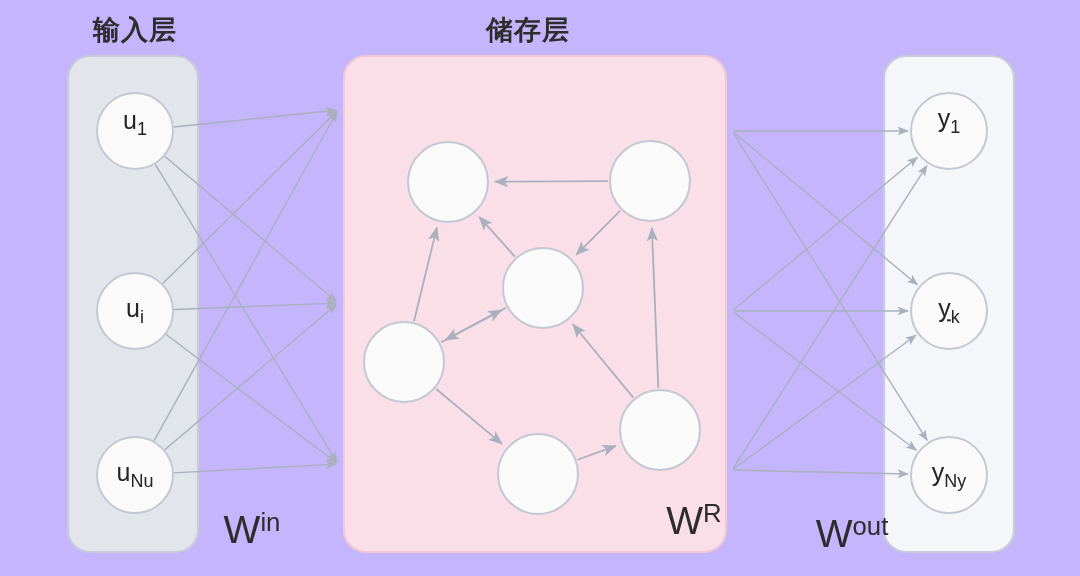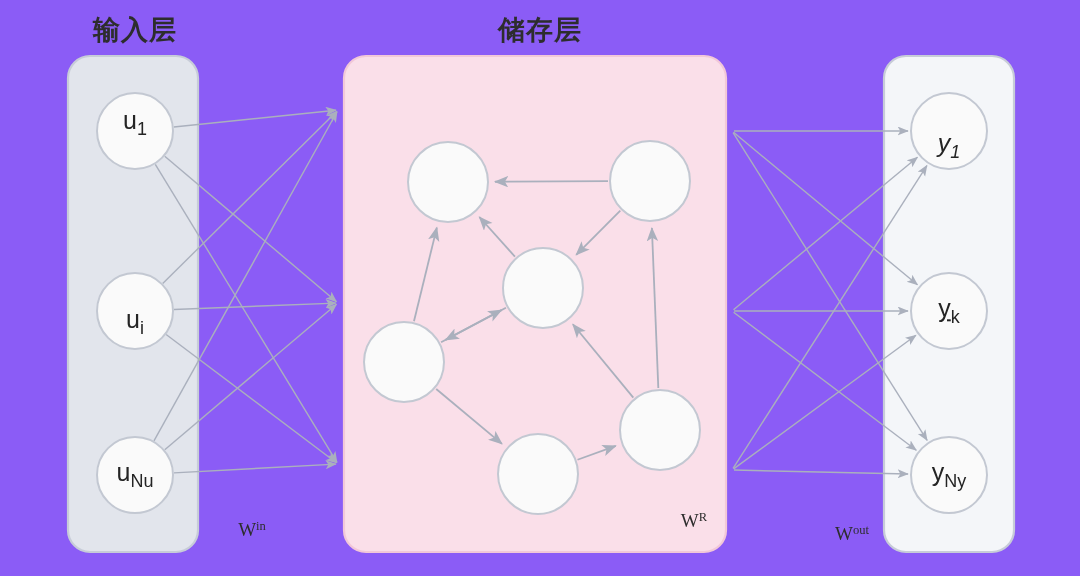--- a/index.html
+++ b/index.html
@@ -8,21 +8,21 @@
     padding: 0;
     background: #ffffff;
   }
   body {
     font-family: "Liberation Sans", "DejaVu Sans", sans-serif;
   }
   #stage {
     position: relative;
     width: 1080px;
     height: 576px;
-    background: #8b5cf6;
+    background: #c4b5fd;
     overflow: hidden;
   }
   svg.layer {
     position: absolute;
     left: 0;
     top: 0;
     width: 1080px;
     height: 576px;
   }
   .panel-title {
@@ -45,25 +45,24 @@
     pointer-events: none;
   }
   .node-label sub {
     font-size: 0.72em;
     vertical-align: -0.30em;
     line-height: 1;
   }
   .weight-label {
     position: absolute;
     transform: translate(-50%, -50%);
-    font-size: 19px;
+    font-size: 39px;
     color: #2d2d2d;
     white-space: nowrap;
     line-height: 1;
-    font-family: Liberation Serif, serif;
   }
   .weight-label sup {
     font-size: 0.66em;
     vertical-align: 0.46em;
     line-height: 1;
   }
 </style>
 </head>
 <body>
 
@@ -122,27 +121,27 @@
         <circle cx="404" cy="362" r="40" fill="#fafafa" stroke="#c3c8d2" stroke-width="2"></circle>
         <circle cx="538" cy="474" r="40" fill="#fafafa" stroke="#c3c8d2" stroke-width="2"></circle>
         <circle cx="660" cy="430" r="40" fill="#fafafa" stroke="#c3c8d2" stroke-width="2"></circle>
         <circle cx="949" cy="131" r="38" fill="#fafafa" stroke="#c3c8d2" stroke-width="2"></circle>
         <circle cx="949" cy="311" r="38" fill="#fafafa" stroke="#c3c8d2" stroke-width="2"></circle>
         <circle cx="949" cy="475" r="38" fill="#fafafa" stroke="#c3c8d2" stroke-width="2"></circle>
       </g>
   </svg>
 
   <div class="panel-title" style="left:135px; top:12px;">输入层</div>
-  <div class="panel-title" style="left:540px; top:12px;">储存层</div>
+  <div class="panel-title" style="left:528px; top:12px;">储存层</div>
 
   <div id="text-layer">
       <div class="node-label" style="left: 135px; top: 123px;"><span>u</span><sub>1</sub></div>
-      <div class="node-label" style="left: 135px; top: 322px;"><span>u</span><sub>i</sub></div>
+      <div class="node-label" style="left: 135px; top: 311px;"><span>u</span><sub>i</sub></div>
       <div class="node-label" style="left: 135px; top: 475px;"><span>u</span><sub>Nu</sub></div>
-      <div class="node-label" style="left: 949px; top: 146px; font-style: italic;"><span>y</span><sub>1</sub></div>
+      <div class="node-label" style="left: 949px; top: 121px;"><span>y</span><sub>1</sub></div>
       <div class="node-label" style="left: 949px; top: 311px; text-decoration: underline;"><span>y</span><sub>k</sub></div>
       <div class="node-label" style="left: 949px; top: 475px;"><span>y</span><sub>Ny</sub></div>
       <div class="weight-label" style="left: 252px; top: 529px;"><span>W</span><sup>in</sup></div>
       <div class="weight-label" style="left: 694px; top: 520px;"><span>W</span><sup>R</sup></div>
       <div class="weight-label" style="left: 852px; top: 533px;"><span>W</span><sup>out</sup></div>
     </div>
 
 </div>
 
 </body></html>

